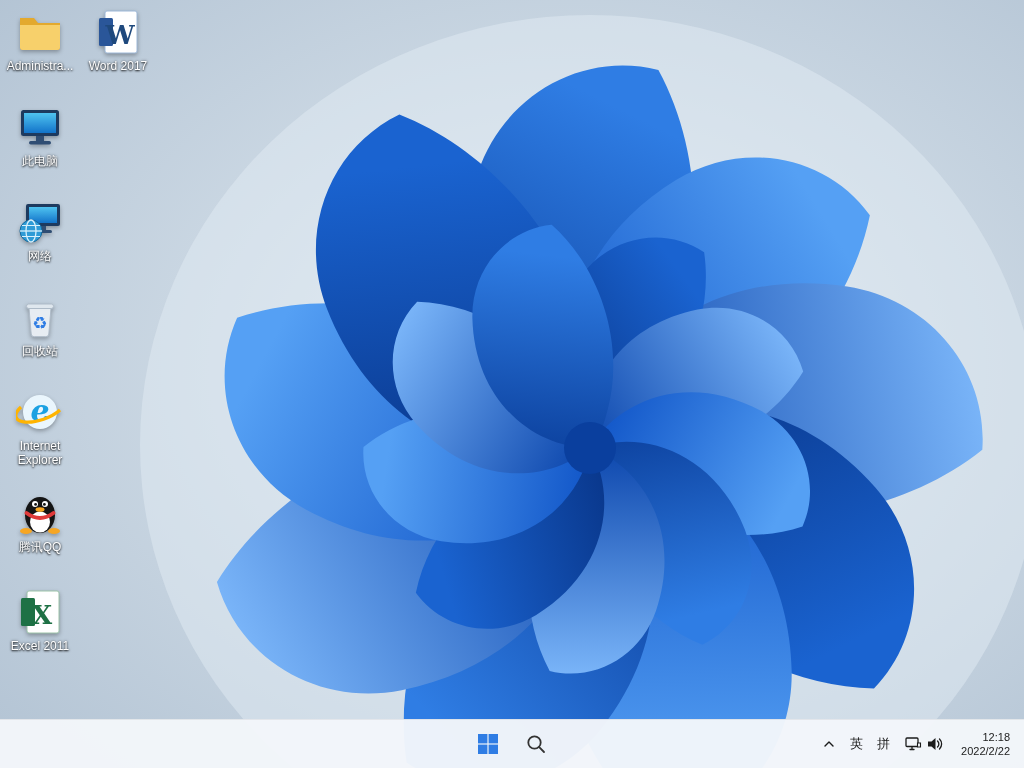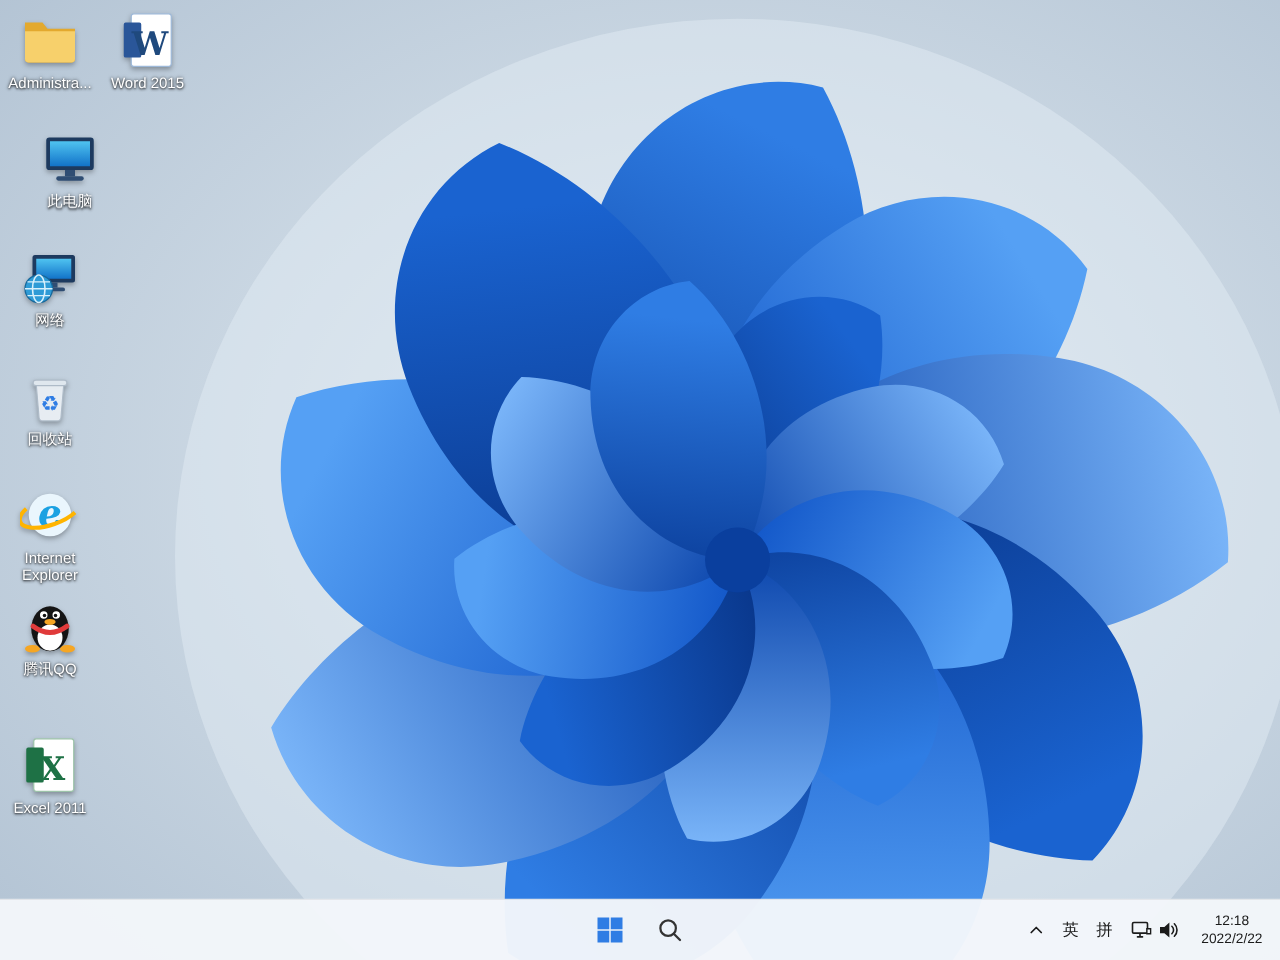--- a/index.html
+++ b/index.html
@@ -21,21 +21,21 @@
   .tb-center{position:absolute;left:50%;top:0;transform:translateX(-50%);
              height:100%;display:flex;align-items:center;gap:8px;}
   .tb-btn{width:40px;height:40px;border:none;background:transparent;border-radius:6px;
           display:flex;align-items:center;justify-content:center;padding:0;cursor:pointer;}
   .tb-right{position:absolute;right:4px;top:0;height:100%;display:flex;align-items:center;}
   .tray-btn{height:40px;min-width:26px;border:none;background:transparent;border-radius:6px;
             display:flex;align-items:center;justify-content:center;padding:0 7px;
             font-size:13px;color:var(--taskbar-text,#1b1b1b);font-family:inherit;cursor:pointer;}
   .tray-pair{display:flex;align-items:center;gap:2px;padding:0 6px;height:40px;
              border:none;background:transparent;border-radius:6px;cursor:pointer;}
-  .clock{display:flex;flex-direction:column;align-items:center;justify-content:center;
+  .clock{display:flex;flex-direction:column;align-items:flex-end;justify-content:center;
          font-size:11px;line-height:14px;padding:0 10px;height:40px;border:none;
          background:transparent;border-radius:6px;color:var(--taskbar-text,#1b1b1b);
          font-family:inherit;cursor:pointer;}
 </style>
 </head>
 <body>
 
 <div class="stage">
 
   <svg class="wallpaper" viewBox="0 0 1024 768" aria-hidden="true">
@@ -107,24 +107,24 @@
       </svg>
       <span class="icon-label">Administra...</span>
     </div>
 
     <div class="icon-cell" style="left:80px;top:8px;">
       <svg class="glyph" viewBox="0 0 48 48">
         <rect x="11" y="3" width="32" height="42" rx="2" fill="#ffffff" stroke="#9db8d8"></rect>
         <rect x="5" y="10" width="14" height="28" rx="1.5" fill="#2a5699"></rect>
         <text x="26" y="36" font-size="26" font-weight="bold" text-anchor="middle" font-family="DejaVu Serif, serif" fill="#1f497d">W</text>
       </svg>
-      <span class="icon-label">Word 2015</span>
-    </div>
-
-    <div class="icon-cell" style="left:18px;top:103px;">
+      <span class="icon-label">Word 2017</span>
+    </div>
+
+    <div class="icon-cell" style="left:2px;top:103px;">
       <svg class="glyph" viewBox="0 0 48 48">
         <rect x="5" y="7" width="38" height="26" rx="2.5" fill="#1d3a5f"></rect>
         <rect x="8" y="10" width="32" height="20" fill="url(#scr)"></rect>
         <rect x="20" y="33" width="8" height="5" fill="#2f4d73"></rect>
         <rect x="13" y="38" width="22" height="3.5" rx="1.7" fill="#2f4d73"></rect>
       </svg>
       <span class="icon-label">此电脑</span>
     </div>
 
     <div class="icon-cell" style="left:2px;top:198px;">
@@ -153,21 +153,21 @@
 
     <div class="icon-cell" style="left:2px;top:388px;">
       <svg class="glyph" viewBox="0 0 48 48">
         <circle cx="24" cy="24" r="17" fill="#eaf6fd"></circle>
         <text x="24" y="33" font-size="30" font-weight="bold" text-anchor="middle" font-style="italic" font-family="DejaVu Serif, serif" fill="#1ba1e2">e</text>
         <path d="M5 19 A 21 9 -20 1 0 44 22" fill="none" stroke="#ffb400" stroke-width="3.2"></path>
       </svg>
       <span class="icon-label">Internet Explorer</span>
     </div>
 
-    <div class="icon-cell" style="left:2px;top:477px;">
+    <div class="icon-cell" style="left:2px;top:489px;">
       <svg class="glyph" viewBox="0 0 48 48">
         <ellipse cx="10" cy="42" rx="6" ry="3" fill="#f6a623"></ellipse>
         <ellipse cx="38" cy="42" rx="6" ry="3" fill="#f6a623"></ellipse>
         <ellipse cx="24" cy="26" rx="15" ry="18" fill="#141414"></ellipse>
         <ellipse cx="24" cy="33" rx="10" ry="10.5" fill="#ffffff"></ellipse>
         <circle cx="19" cy="15" r="3" fill="#ffffff"></circle>
         <circle cx="29" cy="15" r="3" fill="#ffffff"></circle>
         <circle cx="19.6" cy="15.4" r="1.4" fill="#111"></circle>
         <circle cx="28.4" cy="15.4" r="1.4" fill="#111"></circle>
         <ellipse cx="24" cy="20.5" rx="4.5" ry="2.3" fill="#f6a623"></ellipse>

